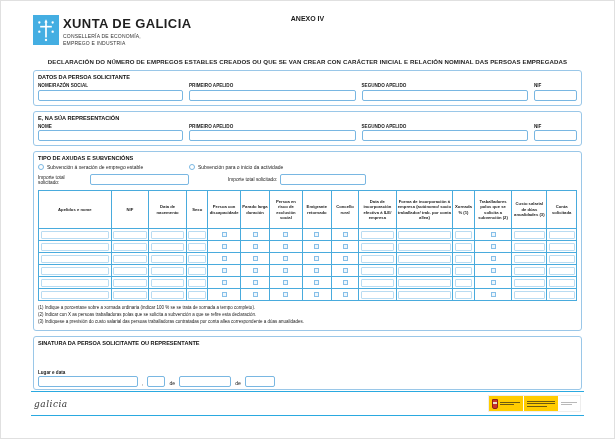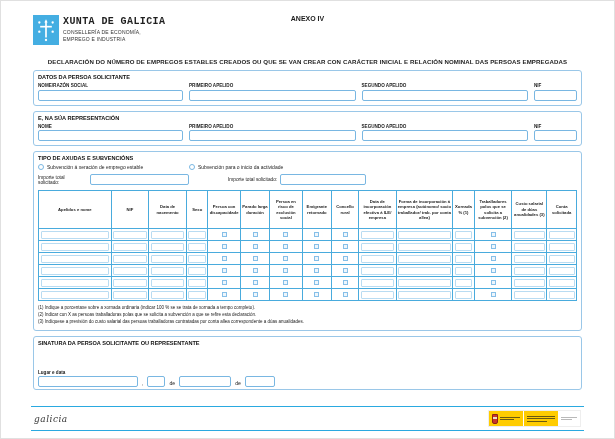--- a/index.html
+++ b/index.html
@@ -10,21 +10,21 @@
     border:1px solid #e0e0e0; color:#1c1c1c; overflow:hidden;
     margin:0 auto;
   }
   .content{ padding:14px 32px 0 32px; }
 
   
   .header{ position:relative; height:36px; }
   .brand{ display:flex; gap:4px; }
   .logo-square{ width:26px; height:30px; background:#44aee2; display:flex; align-items:center; justify-content:center; flex:0 0 26px; }
   .brand-text{ padding-top:1px; }
-  .brand-title{ font-size:10px; font-weight:bold; letter-spacing:.4px; color:#1f1f1f;font-family:Liberation Mono, monospace; }
+  .brand-title{ font-size:13px; font-weight:bold; letter-spacing:.4px; color:#1f1f1f; }
   .brand-sub{ font-size:5px; letter-spacing:.2px; color:#333; margin-top:1.5px; }
   .annex{ position:absolute; left:50%; top:0; transform:translateX(-50%); font-size:7px; font-weight:bold; }
 
   .doc-title{ text-align:center; font-size:6.1px; font-weight:bold; margin-top:7px; letter-spacing:.1px; }
 
   
   .box{ border:1px solid #9ac7e8; border-radius:3px; margin-top:5px; padding:3px 4px 4px; background:#fff; }
   .sec-title{ font-size:5.6px; font-weight:bold; margin-bottom:3px; color:#111; }
 
   .fields{ display:flex; gap:6px; }
@@ -57,21 +57,21 @@
 
   
   .box.sig{ height:54px; position:relative; }
   .lugar-label{ position:absolute; left:4px; top:33px; font-size:4.6px; font-weight:bold; }
   .sig-row{ position:absolute; left:4px; top:39px; display:flex; align-items:flex-end; gap:4px; font-size:5.2px; }
   .sig-input{ height:11px; border:1px solid #79b7e2; border-radius:2px; background:#fff; }
   .w-place{ width:100px; } .w-day{ width:18px; } .w-month{ width:52px; } .w-year{ width:30px; }
   .sep{ padding-bottom:1px; }
 
   
-  .footer{ position:absolute; left:30px; right:30px; bottom:7px; }
+  .footer{ position:absolute; left:30px; right:30px; bottom:22px; }
   .footer-line{ border-top:1px solid #2aa9e0; }
   .footer-row{ display:flex; justify-content:space-between; align-items:center; height:23px; padding:0 3px; }
   .galicia{ font-family:"DejaVu Serif", serif; font-style:italic; font-size:9px; color:#3a3a3a; letter-spacing:.5px; }
   .spain{ display:flex; align-items:stretch; height:17px; border:1px solid #eee; }
   .sp-yellow{ background:#ffcc00; width:34px; display:flex; align-items:center; gap:2px; padding:2px 3px; }
   .sp-yellow + .sp-yellow{ margin-left:1px; }
   .coat{ width:6px; height:10px; background:linear-gradient(180deg,#c9342a 0 30%, #e8e0c8 30% 55%, #c9342a 55% 100%); border-radius:0 0 2px 2px; border:0.5px solid #8a2019; flex:0 0 6px; }
   .sp-lines{ flex:1; display:flex; flex-direction:column; justify-content:center; gap:1.5px; }
   .sp-line{ height:1px; background:#6b5a10; }
   .sp-line.short{ width:70%; }

